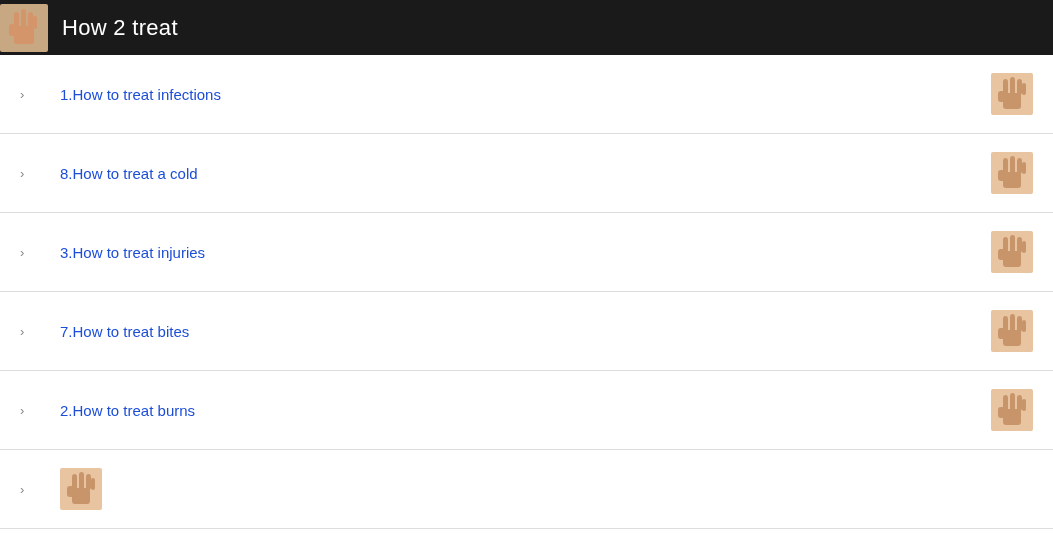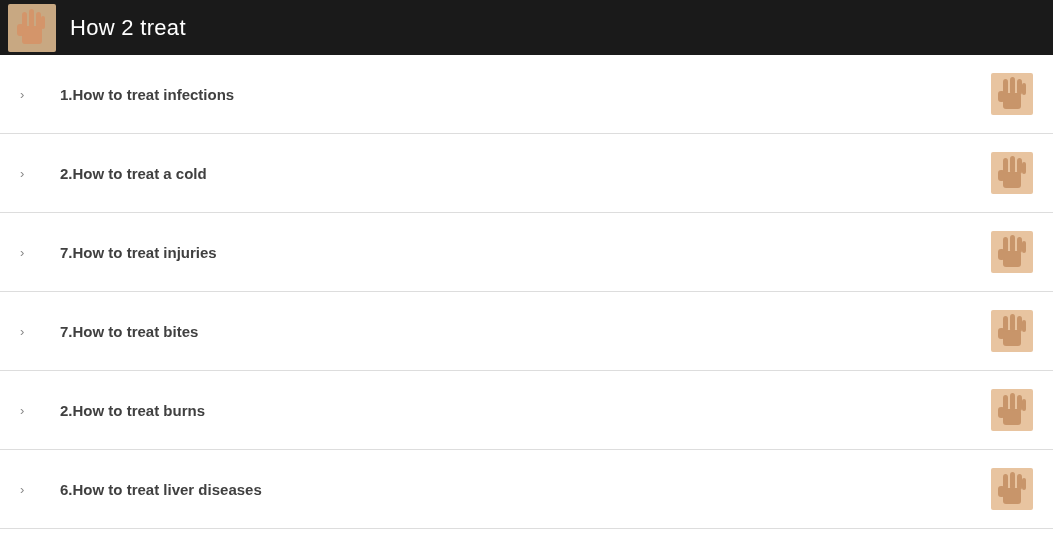--- a/index.html
+++ b/index.html
@@ -13,21 +13,21 @@
       background: #fff;
       width: 1053px;
       min-height: 537px;
     }
 
     
     .header {
       background: #1a1a1a;
       display: flex;
       align-items: center;
-      padding: 0 8px;
+      padding: 0 0;
       height: 55px;
     }
 
     .header-logo {
       width: 48px;
       height: 48px;
       margin-right: 14px;
       flex-shrink: 0;
       overflow: hidden;
       border-radius: 2px;
@@ -69,22 +69,22 @@
       left: 20px;
       top: 50%;
       transform: translateY(-50%);
       color: #888;
       font-size: 13px;
       line-height: 1;
     }
 
     .item-label {
       font-size: 15px;
-      color: #404040;
-      font-weight: 700;
+      color: #1d4ed8;
+      font-weight: 400;
     }
 
     
     .hand-icon {
       width: 42px;
       height: 42px;
     }
   </style>
 </head>
 <body>
@@ -120,34 +120,34 @@
         <rect x="12" y="20" width="18" height="16" rx="3" fill="#c8956a"></rect>
         <rect x="7" y="18" width="7" height="11" rx="3" fill="#c8956a"></rect>
         <rect x="12" y="6" width="5" height="16" rx="3" fill="#c8956a"></rect>
         <rect x="19" y="4" width="5" height="18" rx="3" fill="#c8956a"></rect>
         <rect x="26" y="6" width="5" height="16" rx="3" fill="#c8956a"></rect>
         <rect x="31" y="10" width="4" height="12" rx="2" fill="#c8956a"></rect>
       </svg>
     </div>
     <div class="list-item">
       <span class="chevron-icon">›</span>
-      <span class="item-label">2.How to treat a cold</span>
+      <span class="item-label">8.How to treat a cold</span>
       <svg class="hand-icon" viewBox="0 0 42 42" xmlns="http://www.w3.org/2000/svg">
         <rect width="42" height="42" fill="#e8c4a0" rx="2"></rect>
         <rect x="12" y="20" width="18" height="16" rx="3" fill="#c8956a"></rect>
         <rect x="7" y="18" width="7" height="11" rx="3" fill="#c8956a"></rect>
         <rect x="12" y="6" width="5" height="16" rx="3" fill="#c8956a"></rect>
         <rect x="19" y="4" width="5" height="18" rx="3" fill="#c8956a"></rect>
         <rect x="26" y="6" width="5" height="16" rx="3" fill="#c8956a"></rect>
         <rect x="31" y="10" width="4" height="12" rx="2" fill="#c8956a"></rect>
       </svg>
     </div>
     <div class="list-item">
       <span class="chevron-icon">›</span>
-      <span class="item-label">7.How to treat injuries</span>
+      <span class="item-label">3.How to treat injuries</span>
       <svg class="hand-icon" viewBox="0 0 42 42" xmlns="http://www.w3.org/2000/svg">
         <rect width="42" height="42" fill="#e8c4a0" rx="2"></rect>
         <rect x="12" y="20" width="18" height="16" rx="3" fill="#c8956a"></rect>
         <rect x="7" y="18" width="7" height="11" rx="3" fill="#c8956a"></rect>
         <rect x="12" y="6" width="5" height="16" rx="3" fill="#c8956a"></rect>
         <rect x="19" y="4" width="5" height="18" rx="3" fill="#c8956a"></rect>
         <rect x="26" y="6" width="5" height="16" rx="3" fill="#c8956a"></rect>
         <rect x="31" y="10" width="4" height="12" rx="2" fill="#c8956a"></rect>
       </svg>
     </div>
@@ -172,21 +172,20 @@
         <rect x="12" y="20" width="18" height="16" rx="3" fill="#c8956a"></rect>
         <rect x="7" y="18" width="7" height="11" rx="3" fill="#c8956a"></rect>
         <rect x="12" y="6" width="5" height="16" rx="3" fill="#c8956a"></rect>
         <rect x="19" y="4" width="5" height="18" rx="3" fill="#c8956a"></rect>
         <rect x="26" y="6" width="5" height="16" rx="3" fill="#c8956a"></rect>
         <rect x="31" y="10" width="4" height="12" rx="2" fill="#c8956a"></rect>
       </svg>
     </div>
     <div class="list-item">
       <span class="chevron-icon">›</span>
-      <span class="item-label">6.How to treat liver diseases</span>
       <svg class="hand-icon" viewBox="0 0 42 42" xmlns="http://www.w3.org/2000/svg">
         <rect width="42" height="42" fill="#e8c4a0" rx="2"></rect>
         <rect x="12" y="20" width="18" height="16" rx="3" fill="#c8956a"></rect>
         <rect x="7" y="18" width="7" height="11" rx="3" fill="#c8956a"></rect>
         <rect x="12" y="6" width="5" height="16" rx="3" fill="#c8956a"></rect>
         <rect x="19" y="4" width="5" height="18" rx="3" fill="#c8956a"></rect>
         <rect x="26" y="6" width="5" height="16" rx="3" fill="#c8956a"></rect>
         <rect x="31" y="10" width="4" height="12" rx="2" fill="#c8956a"></rect>
       </svg>
     </div>

